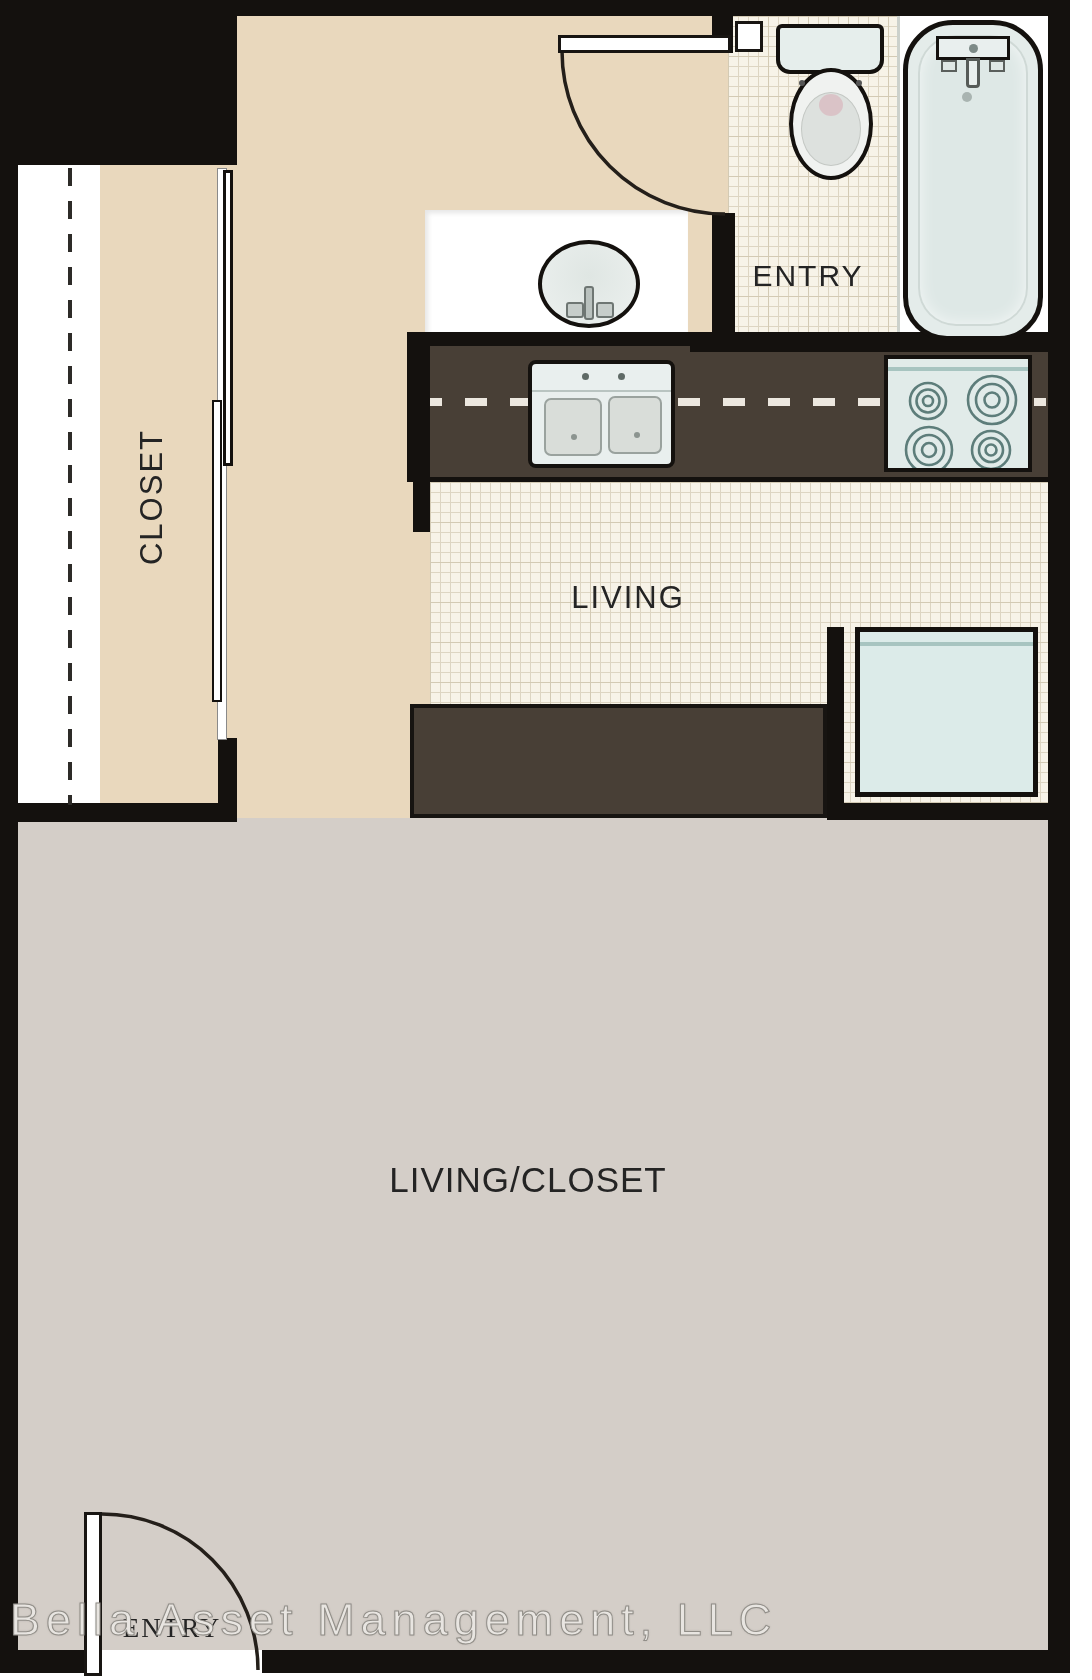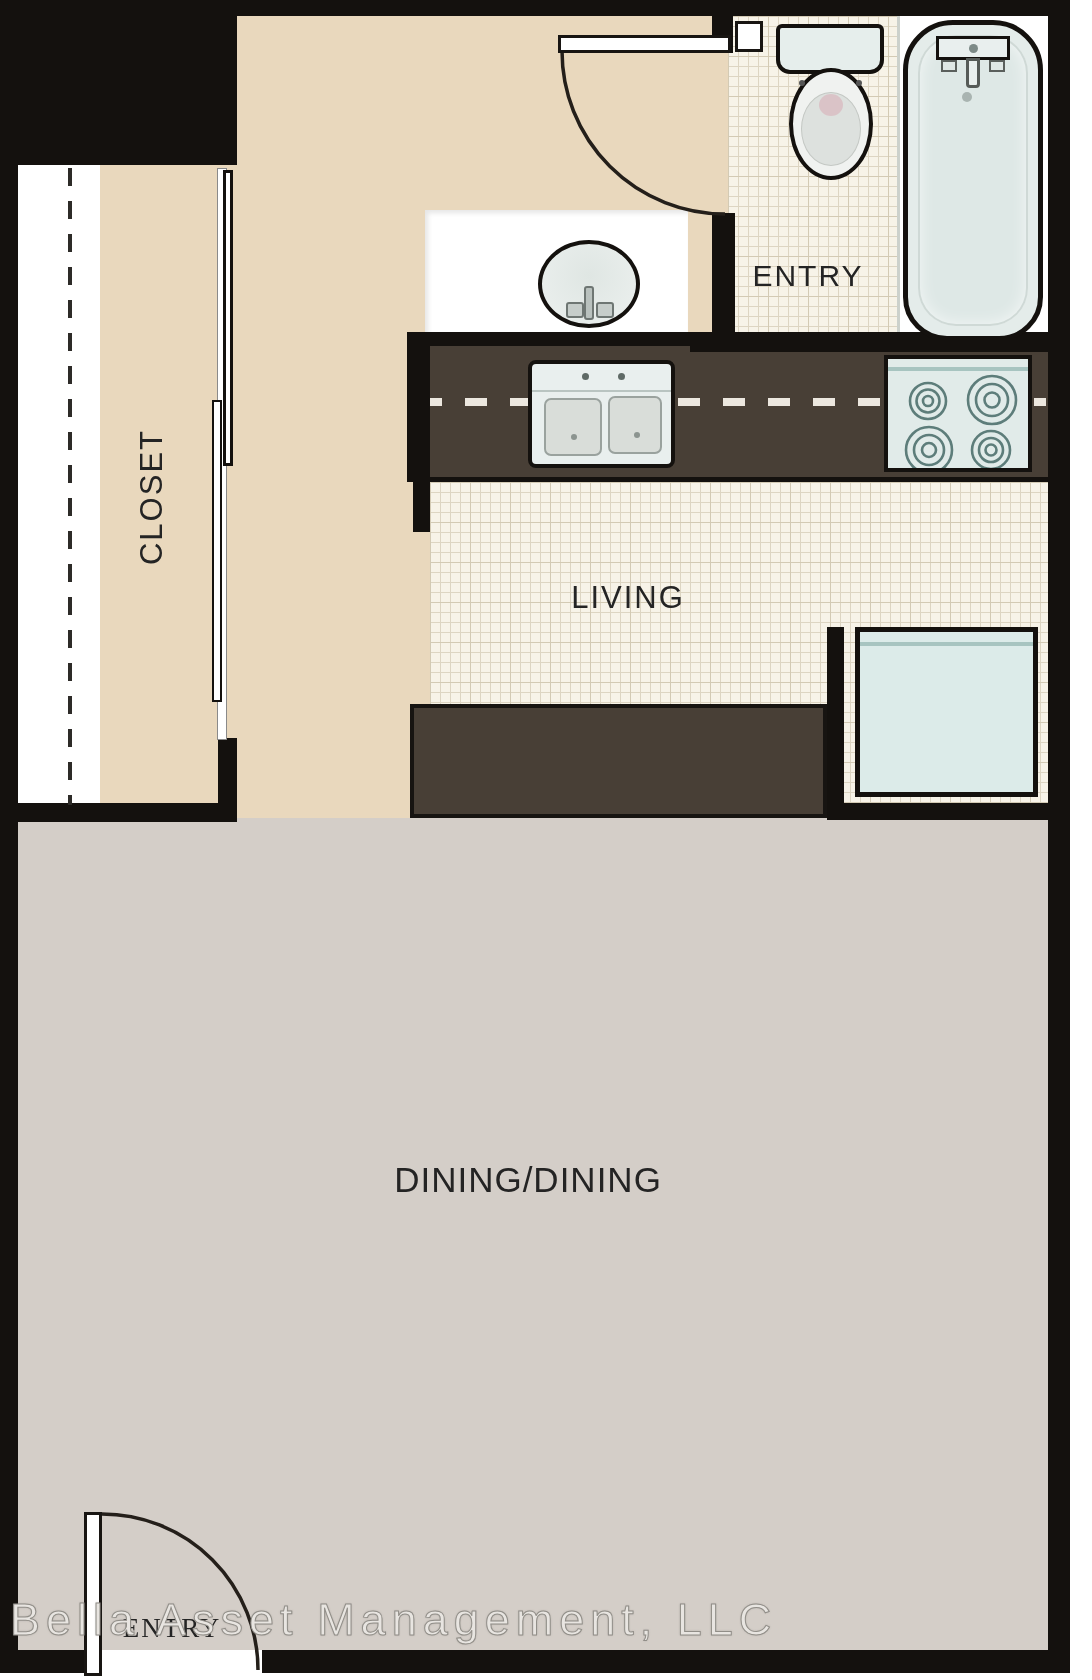--- a/index.html
+++ b/index.html
@@ -159,19 +159,19 @@
     <path d="M 102 1514 A 156 156 0 0 1 258 1670" fill="none" stroke="#241f1a" stroke-width="3.5"></path>
   </svg>
   <div class="panel" style="left:558px;top:35px;width:173px;height:18px;border:3px solid #181512;"></div>
   <div class="panel" style="left:735px;top:21px;width:28px;height:31px;border:3.5px solid #181512;"></div>
   <div class="panel" style="left:84px;top:1512px;width:18px;height:164px;border:3px solid #181512;"></div>
 
   <div class="label" style="left:152px;top:497px;font-size:31px;transform:translate(-50%,-50%) rotate(-90deg);">CLOSET</div>
   <div class="label" style="left:808px;top:276px;font-size:30px;">ENTRY</div>
   <div class="label" style="left:628px;top:598px;font-size:31px;">LIVING</div>
   <div class="label" style="left:528px;top:1180px;font-size:35px;text-align:center;line-height:44px;letter-spacing:1px;">
-    <div>DINING/DINING</div>
+    <div>LIVING/CLOSET</div>
   </div>
   <div class="label" style="left:172px;top:1628px;font-size:27px;font-family:Liberation Serif, serif;">ENTRY</div>
 
   <div id="watermark">Bella Asset Management, LLC</div>
 
 </div>
 
 </body></html>

